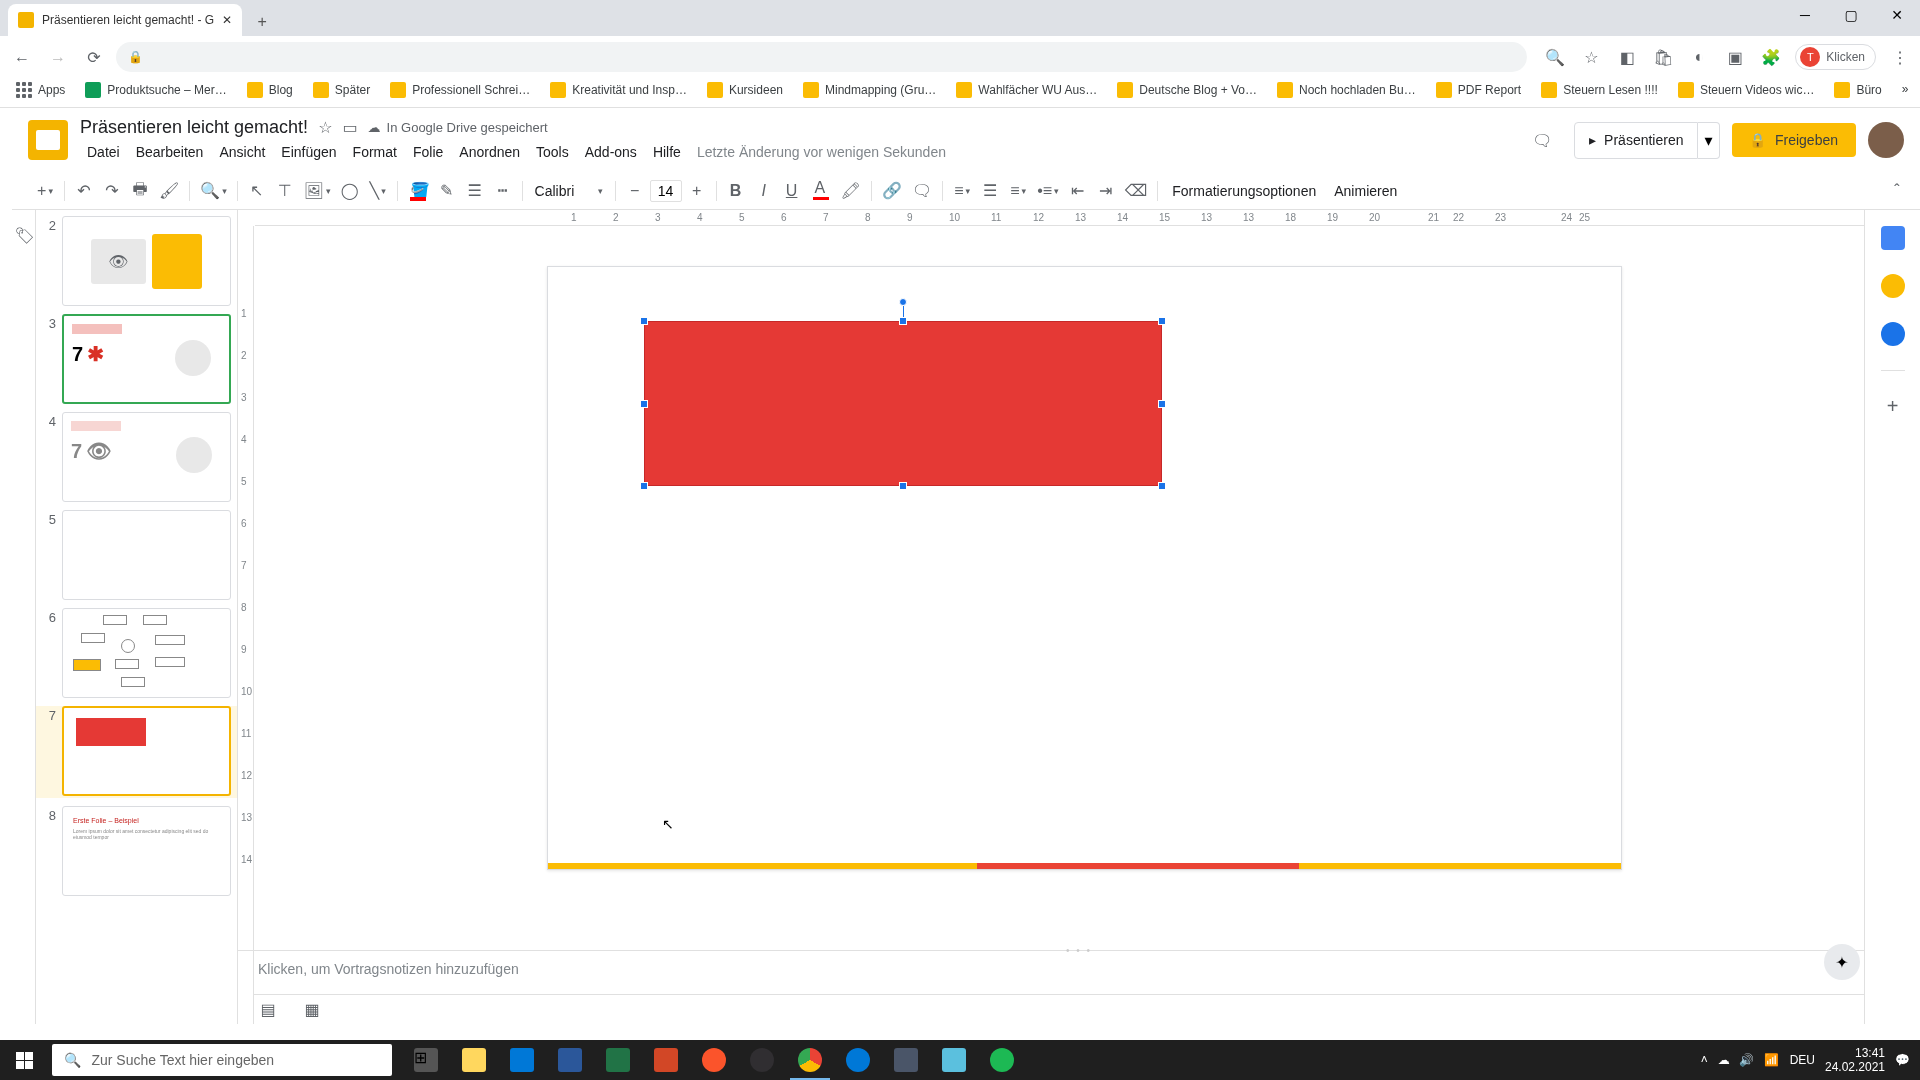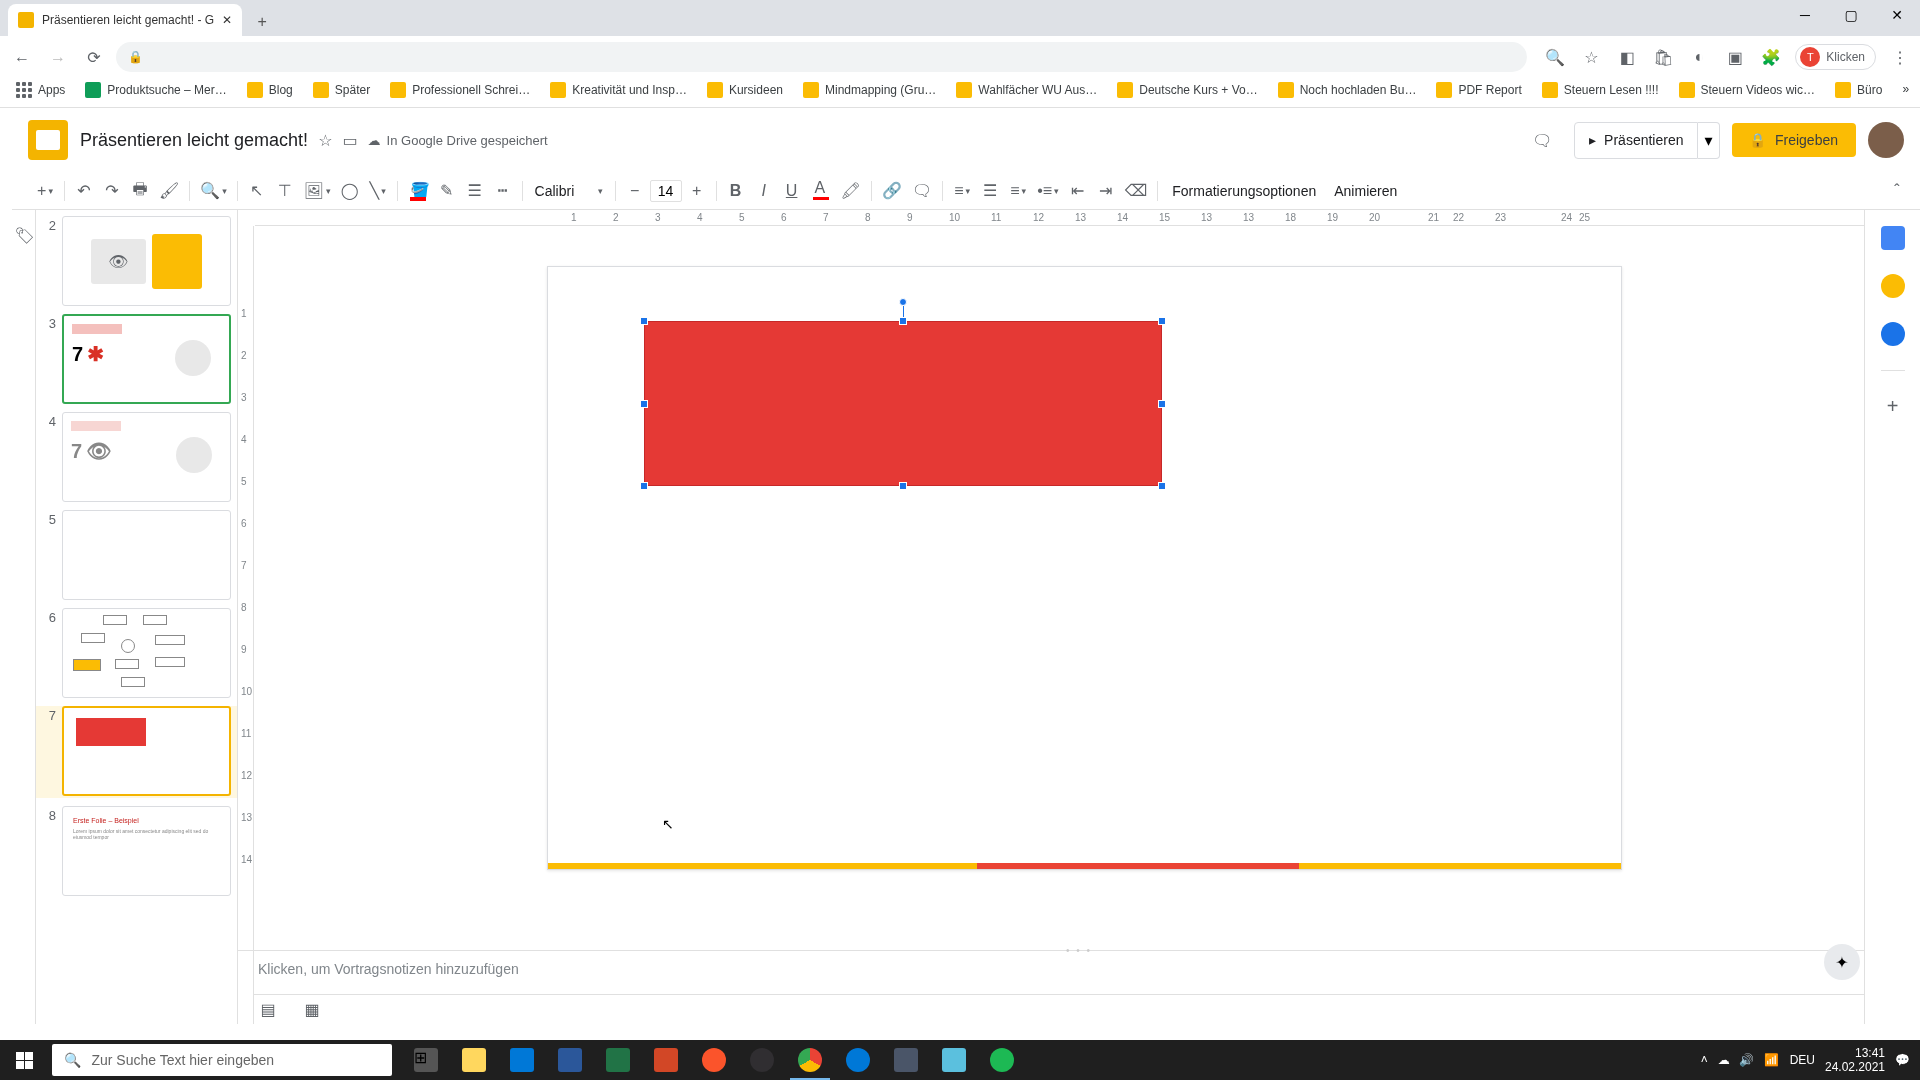--- a/index.html
+++ b/index.html
@@ -241,21 +241,21 @@
   <div class="bookmark">
       <div class="bk-icon"></div>
       <span>Mindmapping  (Gru…</span>
     </div>
   <div class="bookmark">
       <div class="bk-icon"></div>
       <span>Wahlfächer WU Aus…</span>
     </div>
   <div class="bookmark">
       <div class="bk-icon"></div>
-      <span>Deutsche Kurs + Vo…</span>
+      <span>Deutsche Blog + Vo…</span>
     </div>
   <div class="bookmark">
       <div class="bk-icon"></div>
       <span>Noch hochladen Bu…</span>
     </div>
   <div class="bookmark">
       <div class="bk-icon"></div>
       <span>PDF Report</span>
     </div>
   <div class="bookmark">
@@ -279,20 +279,33 @@
     <div class="slides-logo"></div>
     <div class="doc-title-area">
       <div class="doc-title-row">
         <span class="doc-title">Präsentieren leicht gemacht!</span>
         <span class="doc-star">☆</span>
         <span class="doc-move">▭</span>
         <span class="doc-saved">
           <span>☁</span>
           <span>In Google Drive gespeichert</span>
         </span>
+      </div>
+      <div class="menu-bar">
+        <div class="menu-item">Datei</div>
+        <div class="menu-item">Bearbeiten</div>
+        <div class="menu-item">Ansicht</div>
+        <div class="menu-item">Einfügen</div>
+        <div class="menu-item">Format</div>
+        <div class="menu-item">Folie</div>
+        <div class="menu-item">Anordnen</div>
+        <div class="menu-item">Tools</div>
+        <div class="menu-item">Add-ons</div>
+        <div class="menu-item">Hilfe</div>
+        <div class="menu-item menu-last">Letzte Änderung vor wenigen Sekunden</div>
       </div>
     </div>
     <div class="header-actions">
       <div class="comment-btn">🗨</div>
       <div class="present-group">
         <div class="present-btn">
           <span>▸</span>
           <span>Präsentieren</span>
         </div>
         <div class="present-dd">▾</div>

